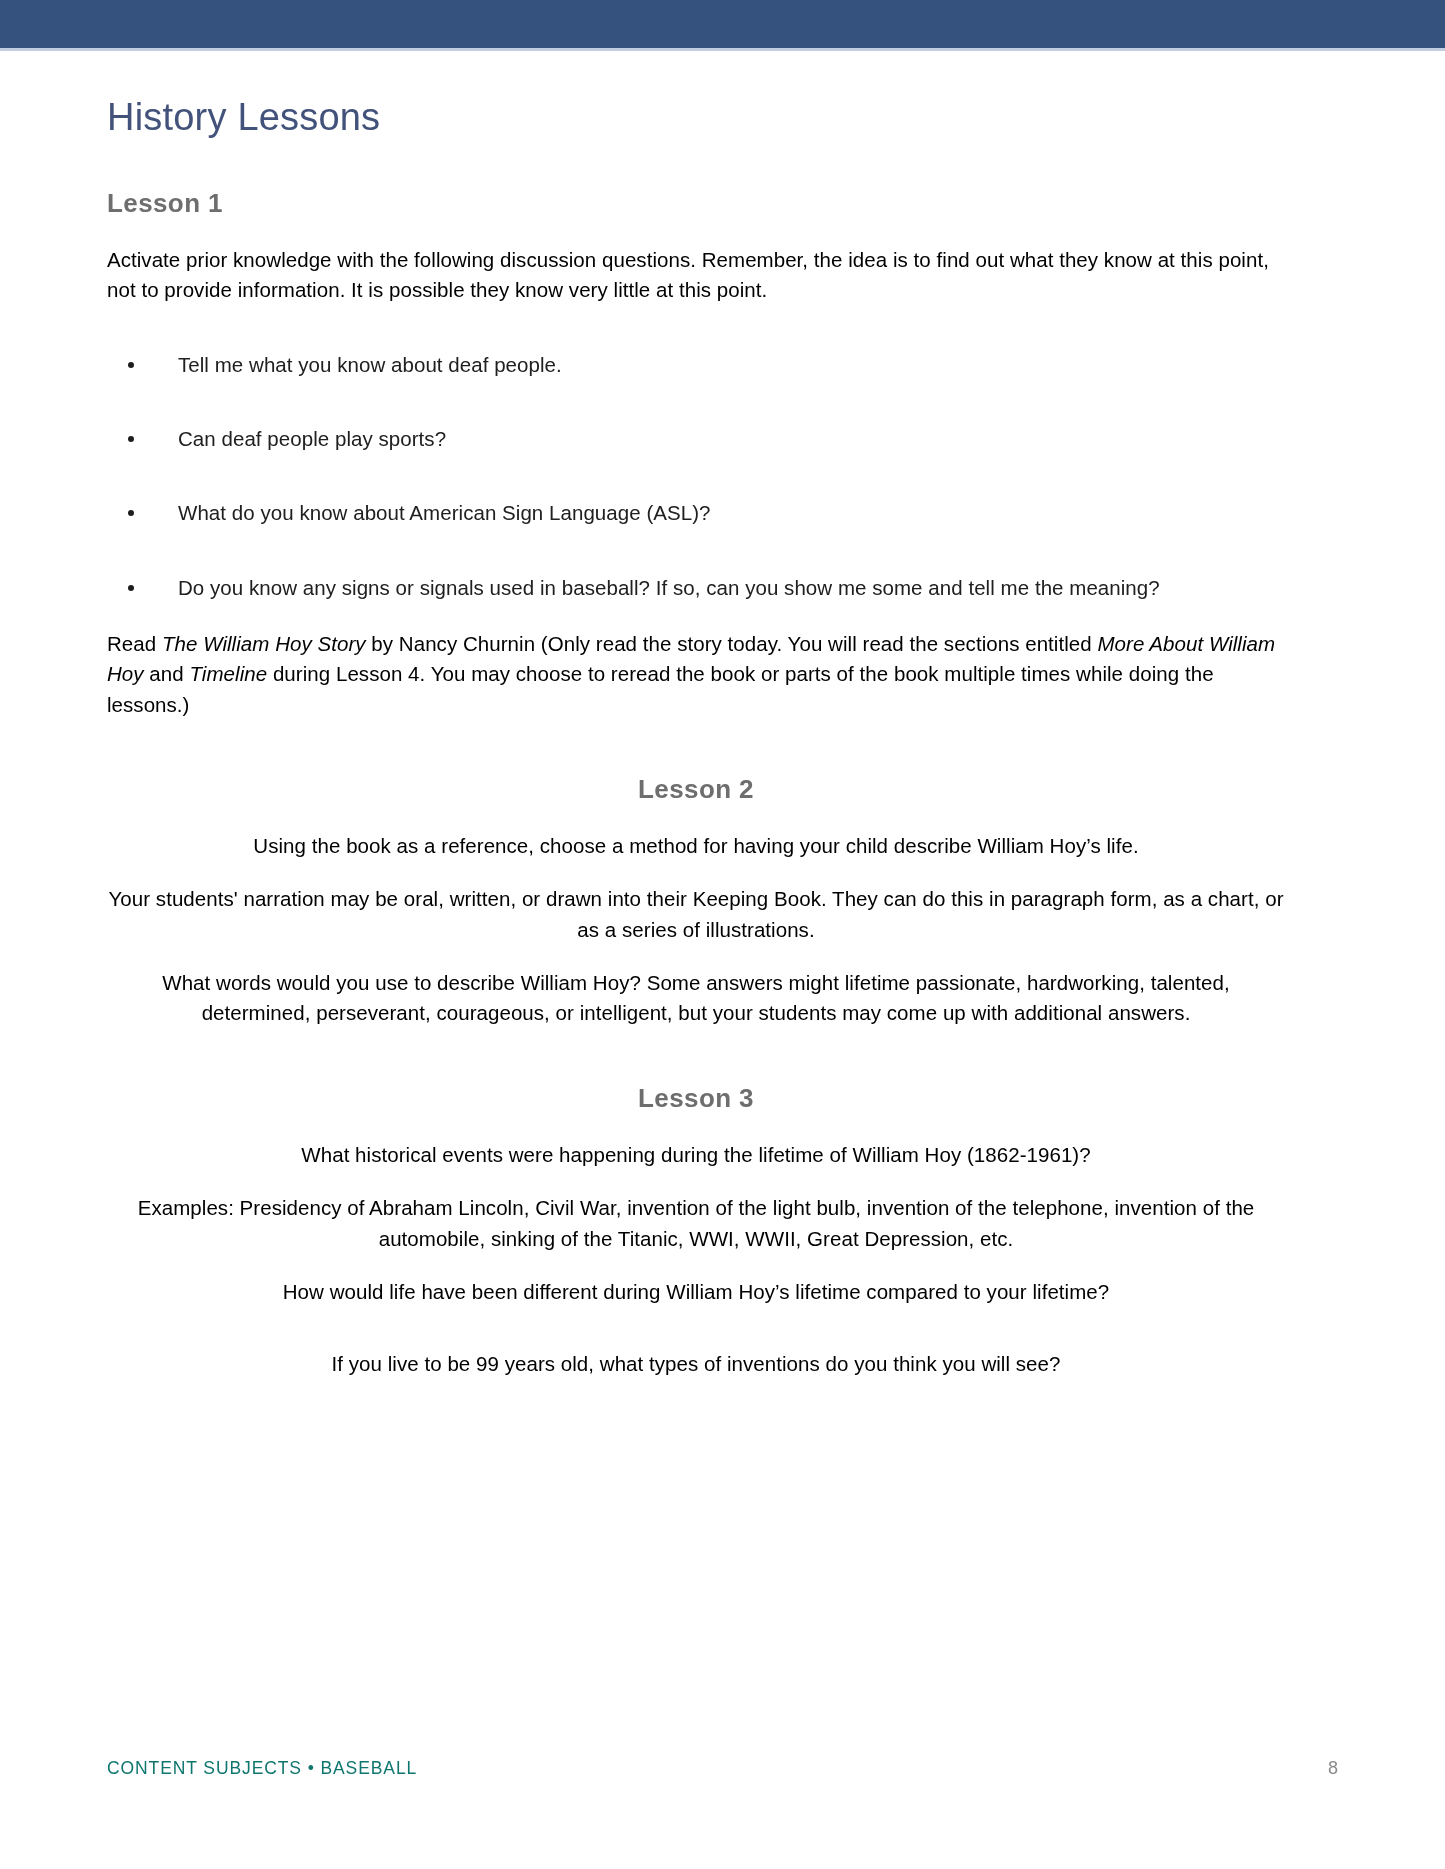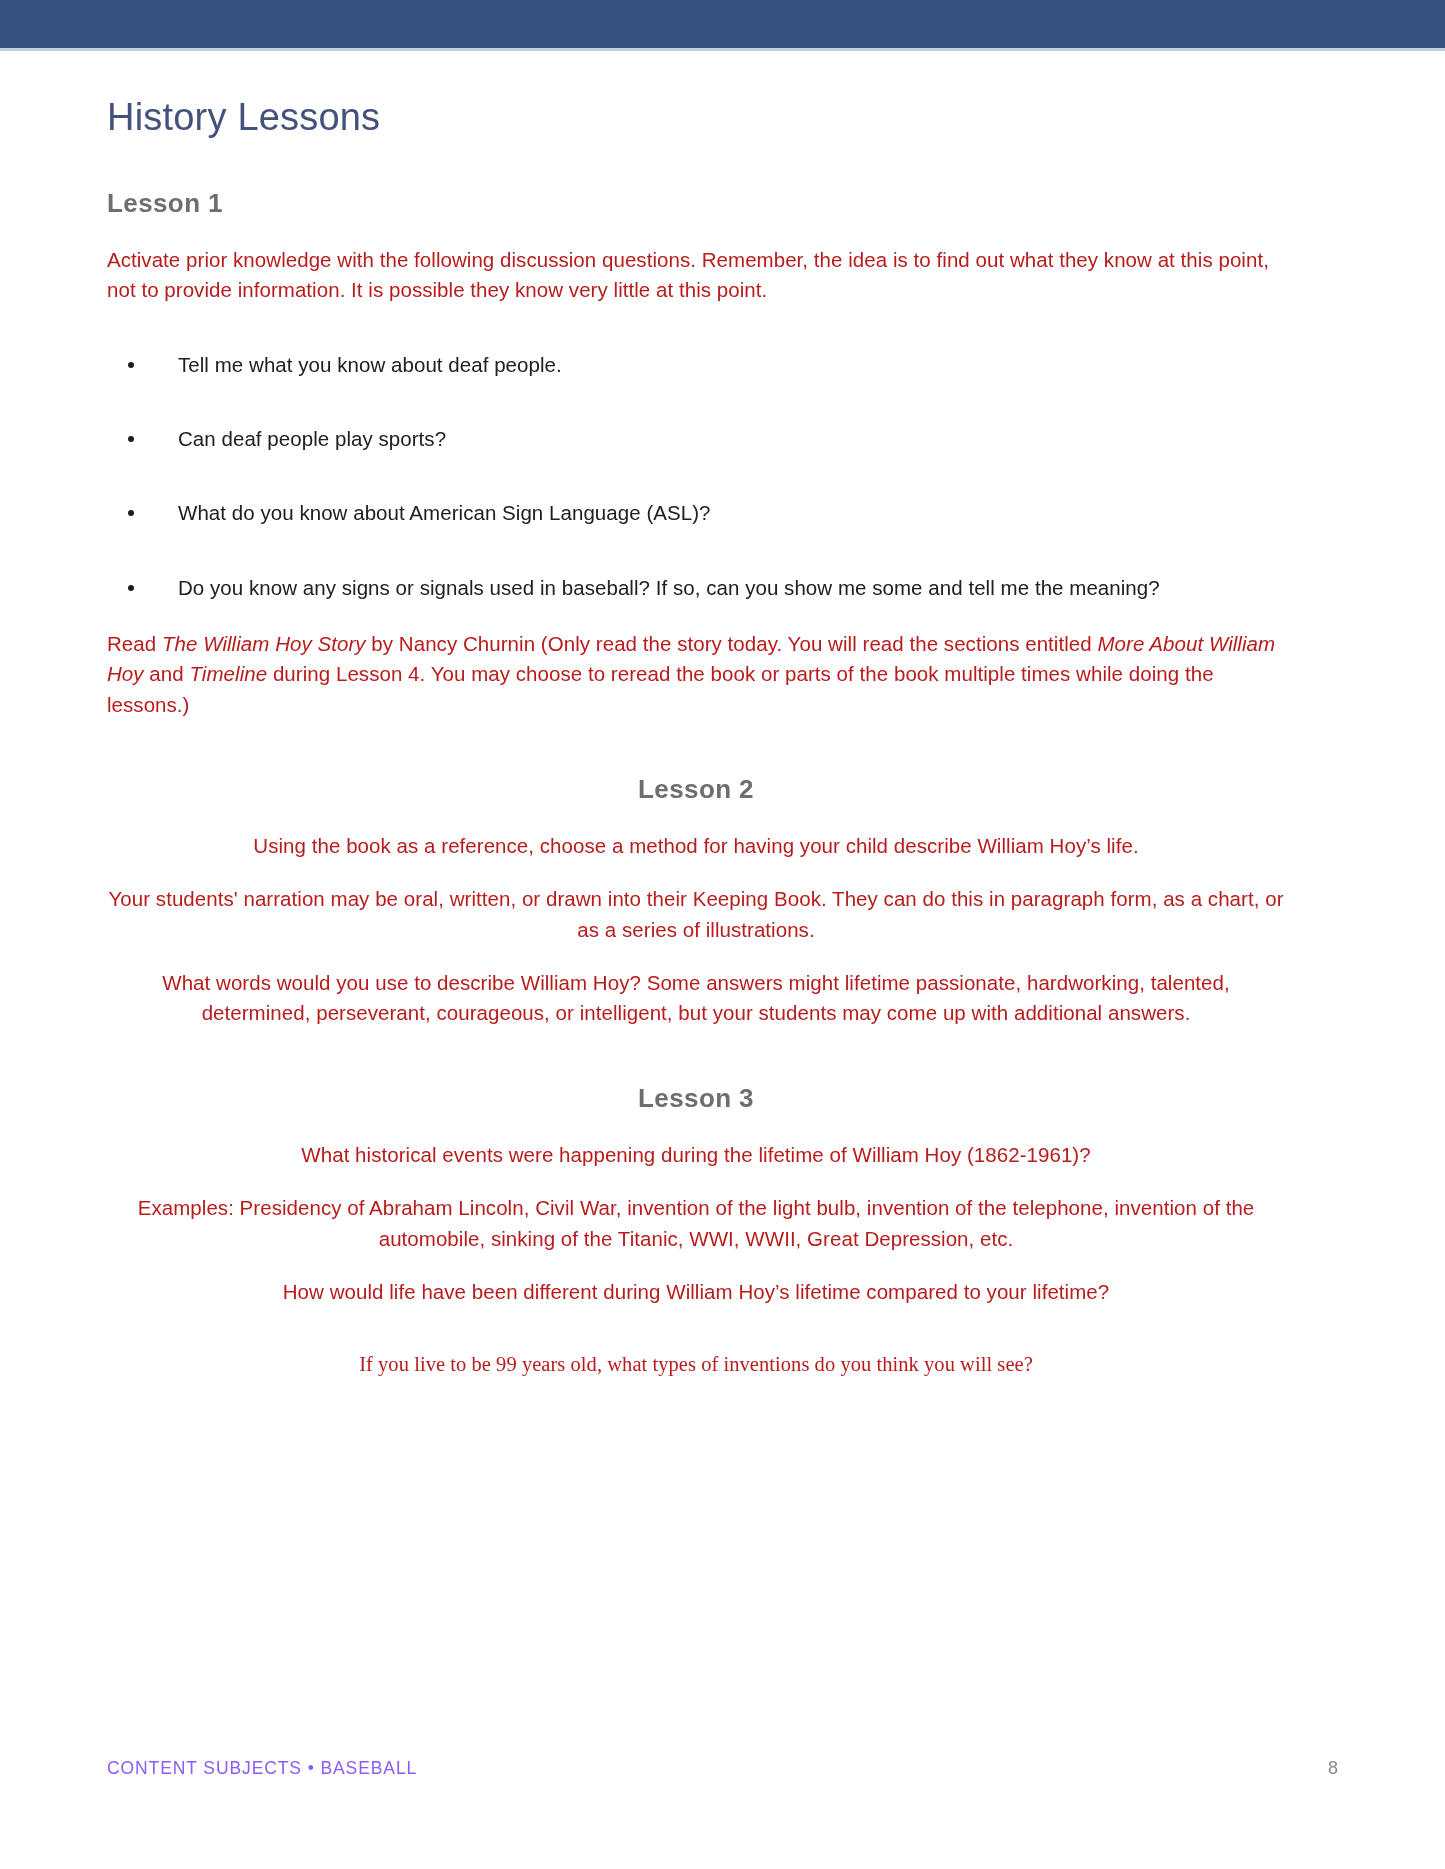--- a/index.html
+++ b/index.html
@@ -70,29 +70,28 @@
 
   .section {
     margin-bottom: 0;
   }
   .section + .section {
     margin-top: 54px;
     text-align: center;
   }
 
   p.body {
-    color: #b91c1c;
+    color: #000000;
     font-size: 20.5px;
     line-height: 1.48;
     margin: 0 0 23px 0;
     letter-spacing: 0.05px;
   }
   p.body.spacer-above {
     margin-top: 42px;
-    font-family: Liberation Serif, serif;
   }
 
   em {
     font-style: italic;
   }
 
   ul.bullets {
     list-style: none;
     margin: 0 0 12px 0;
     padding: 0;
@@ -122,21 +121,21 @@
     position: absolute;
     left: 107px;
     right: 107px;
     bottom: 85px;
     height: 26px;
   }
   .footer-left {
     position: absolute;
     left: 0;
     top: 0;
-    color: #8b5cf6;
+    color: #0f766e;
     font-size: 17.5px;
     letter-spacing: 0.9px;
   }
   .footer-page {
     position: absolute;
     right: 0;
     top: 0;
     color: #8a8a8a;
     font-size: 18px;
   }

